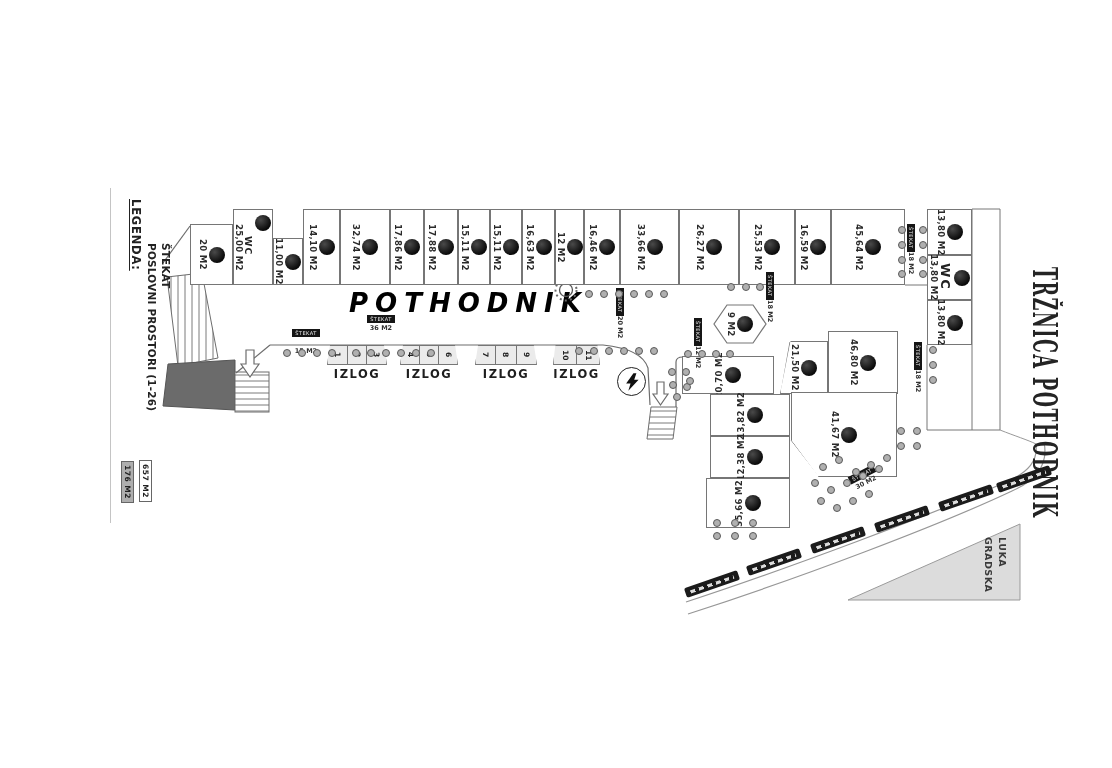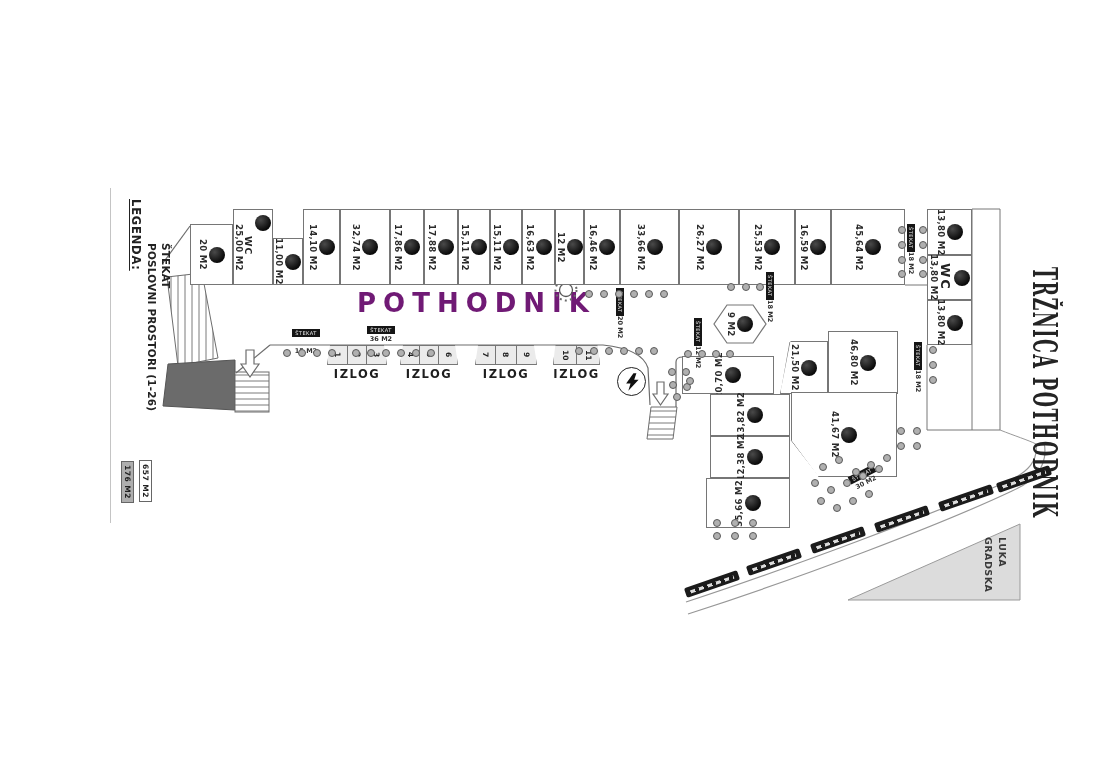--- a/index.html
+++ b/index.html
@@ -54,22 +54,22 @@
   .legend-heading{position:absolute;left:129px;top:199px;writing-mode:vertical-rl;
       font-size:11.5px;font-weight:bold;letter-spacing:.8px;text-decoration:underline;color:#222;}
   .legend-lines{position:absolute;left:146px;top:243px;display:flex;gap:2px;}
   .legend-line{writing-mode:vertical-rl;font-size:10.5px;font-weight:bold;color:#222;letter-spacing:.2px;}
   .legend-box{position:absolute;writing-mode:vertical-rl;font-size:7.5px;font-weight:bold;
       border:1px solid #666;color:#222;padding:3px 1px;text-align:center;letter-spacing:.5px;}
   #legend-box-1{left:139px;top:460px;background:#fff;}
   #legend-box-2{left:121px;top:461px;background:#aeaeae;}
 
   
-  .plan-title{position:absolute;left:357px;top:288px;font-size:26px;font-weight:bold;
-      letter-spacing:7px;color:#701a75;}
+  .plan-title{position:absolute;left:349px;top:288px;font-size:26px;font-weight:bold;
+      letter-spacing:7px;color:#000000;font-style:italic;}
   .side-title-wrap{position:absolute;left:1012px;top:228px;width:64px;height:330px;
       display:flex;align-items:center;justify-content:center;}
   .side-title{writing-mode:vertical-rl;font-family:"DejaVu Serif",serif;font-weight:bold;
       font-size:17.5px;letter-spacing:1.5px;color:#242424;transform:scaleX(1.9);white-space:nowrap;}
   .port-label{position:absolute;left:981px;top:537px;writing-mode:vertical-lr;
       font-size:9.5px;font-weight:bold;color:#3a3a3a;line-height:1.45;letter-spacing:.5px;}
 
   
   .sun-icon{position:absolute;left:553px;top:277px;}
   .bolt-circle{position:absolute;left:617px;top:367px;width:29px;height:29px;border:1.5px solid #222;
@@ -367,21 +367,21 @@
       </div>
       <div class="stall">
         <div class="stall-num">11</div>
       </div>
     </div>
     <div class="izlog" style="left: 553px; width: 47px;">IZLOG</div>
     <div class="stekat-h" style="left: 288px; top: 329px; gap: 9px;">
       <div class="stekat-bar">ŠTEKAT</div>
       <div class="stekat-area">15 M2</div>
     </div>
-    <div class="stekat-h" style="left: 363px; top: 326px; align-items: center;">
+    <div class="stekat-h" style="left: 363px; top: 315px; align-items: center;">
       <div class="stekat-bar">ŠTEKAT</div>
       <div class="stekat-area">36 M2</div>
     </div>
     <div class="stekat-v" style="left: 612px; top: 288px;"><div class="stekat-bar">ŠTEKAT</div><div class="stekat-area">20 M2</div></div>
     <div class="stekat-v" style="left: 690px; top: 318px;"><div class="stekat-bar">ŠTEKAT</div><div class="stekat-area">12 M2</div></div>
     <div class="stekat-v" style="left: 762px; top: 272px;"><div class="stekat-bar">ŠTEKAT</div><div class="stekat-area">18 M2</div></div>
     <div class="stekat-v" style="left: 903px; top: 224px;"><div class="stekat-bar">ŠTEKAT</div><div class="stekat-area">18 M2</div></div>
     <div class="stekat-v" style="left: 910px; top: 342px;"><div class="stekat-bar">ŠTEKAT</div><div class="stekat-area">18 M2</div></div>
     <div class="stekat-h stekat-r" style="left: 846px; top: 470px;">
       <div class="stekat-bar">ŠTEKAT</div>

